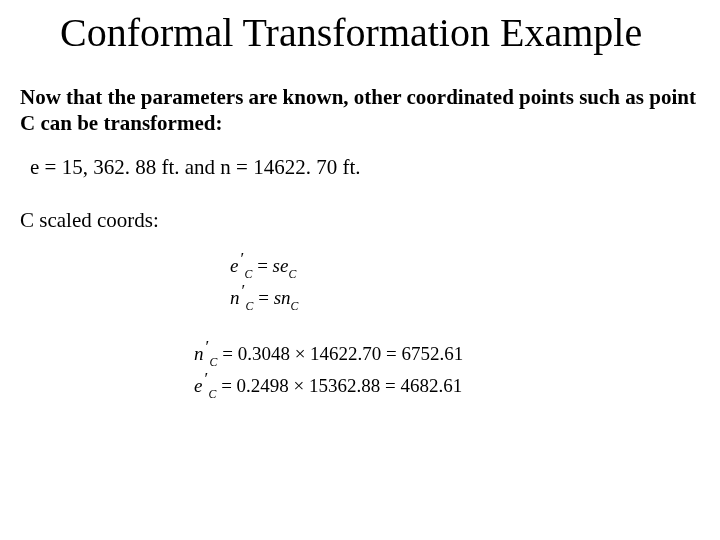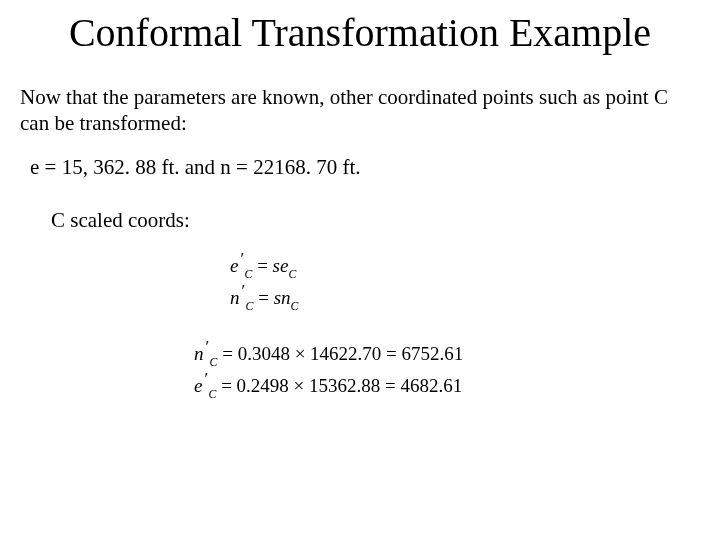--- a/index.html
+++ b/index.html
@@ -11,39 +11,40 @@
       width: 720px;
       height: 540px;
       background: #ffffff;
       font-family: "Times New Roman", Times, serif;
       color: #000000;
       padding: 10px 20px 20px 20px;
       overflow: hidden;
     }
     .title {
       font-size: 40px;
-      text-align: center;
+      text-align: left;
       font-weight: normal;
       line-height: 1.15;
       margin-bottom: 28px;
       padding: 0 40px;
     }
     .body-text {
       font-size: 21px;
       line-height: 1.25;
       margin-bottom: 18px;
+      font-weight: bold;
     }
     .value-line {
       font-size: 21px;
       margin-left: 10px;
       margin-bottom: 28px;
     }
     .label-line {
       font-size: 21px;
-      margin-left: 31px;
+      margin-left: 0;
       margin-bottom: 18px;
     }
     .eq-block {
       margin-left: 210px;
       margin-bottom: 24px;
     }
     .eq-block2 {
       margin-left: 174px;
     }
     .eq-line {
@@ -80,21 +81,21 @@
       width: 0.32em;
     }
   </style>
 </head>
 <body>
 
 <h1 class="title">Conformal Transformation Example</h1>
 
 <p class="body-text">Now that the parameters are known, other coordinated points such as point C can be transformed:</p>
 
-<p class="value-line">e =  15, 362. 88 ft. and n  = 22168. 70 ft.</p>
+<p class="value-line">e =  15, 362. 88 ft. and n  = 14622. 70 ft.</p>
 
 <p class="label-line">C scaled coords:</p>
 
 <div class="eq-block">
   <div class="eq-line">
     <span class="prime-var"><span>e</span><span class="prime">′</span></span><span class="prime-pad"></span><span class="sub">C</span><span class="rm"> = </span><span class="seC">se</span><span class="sub">C</span>
   </div>
   <div class="eq-line">
     <span class="prime-var"><span>n</span><span class="prime">′</span></span><span class="prime-pad"></span><span class="sub">C</span><span class="rm"> = </span><span class="seC">sn</span><span class="sub">C</span>
   </div>

